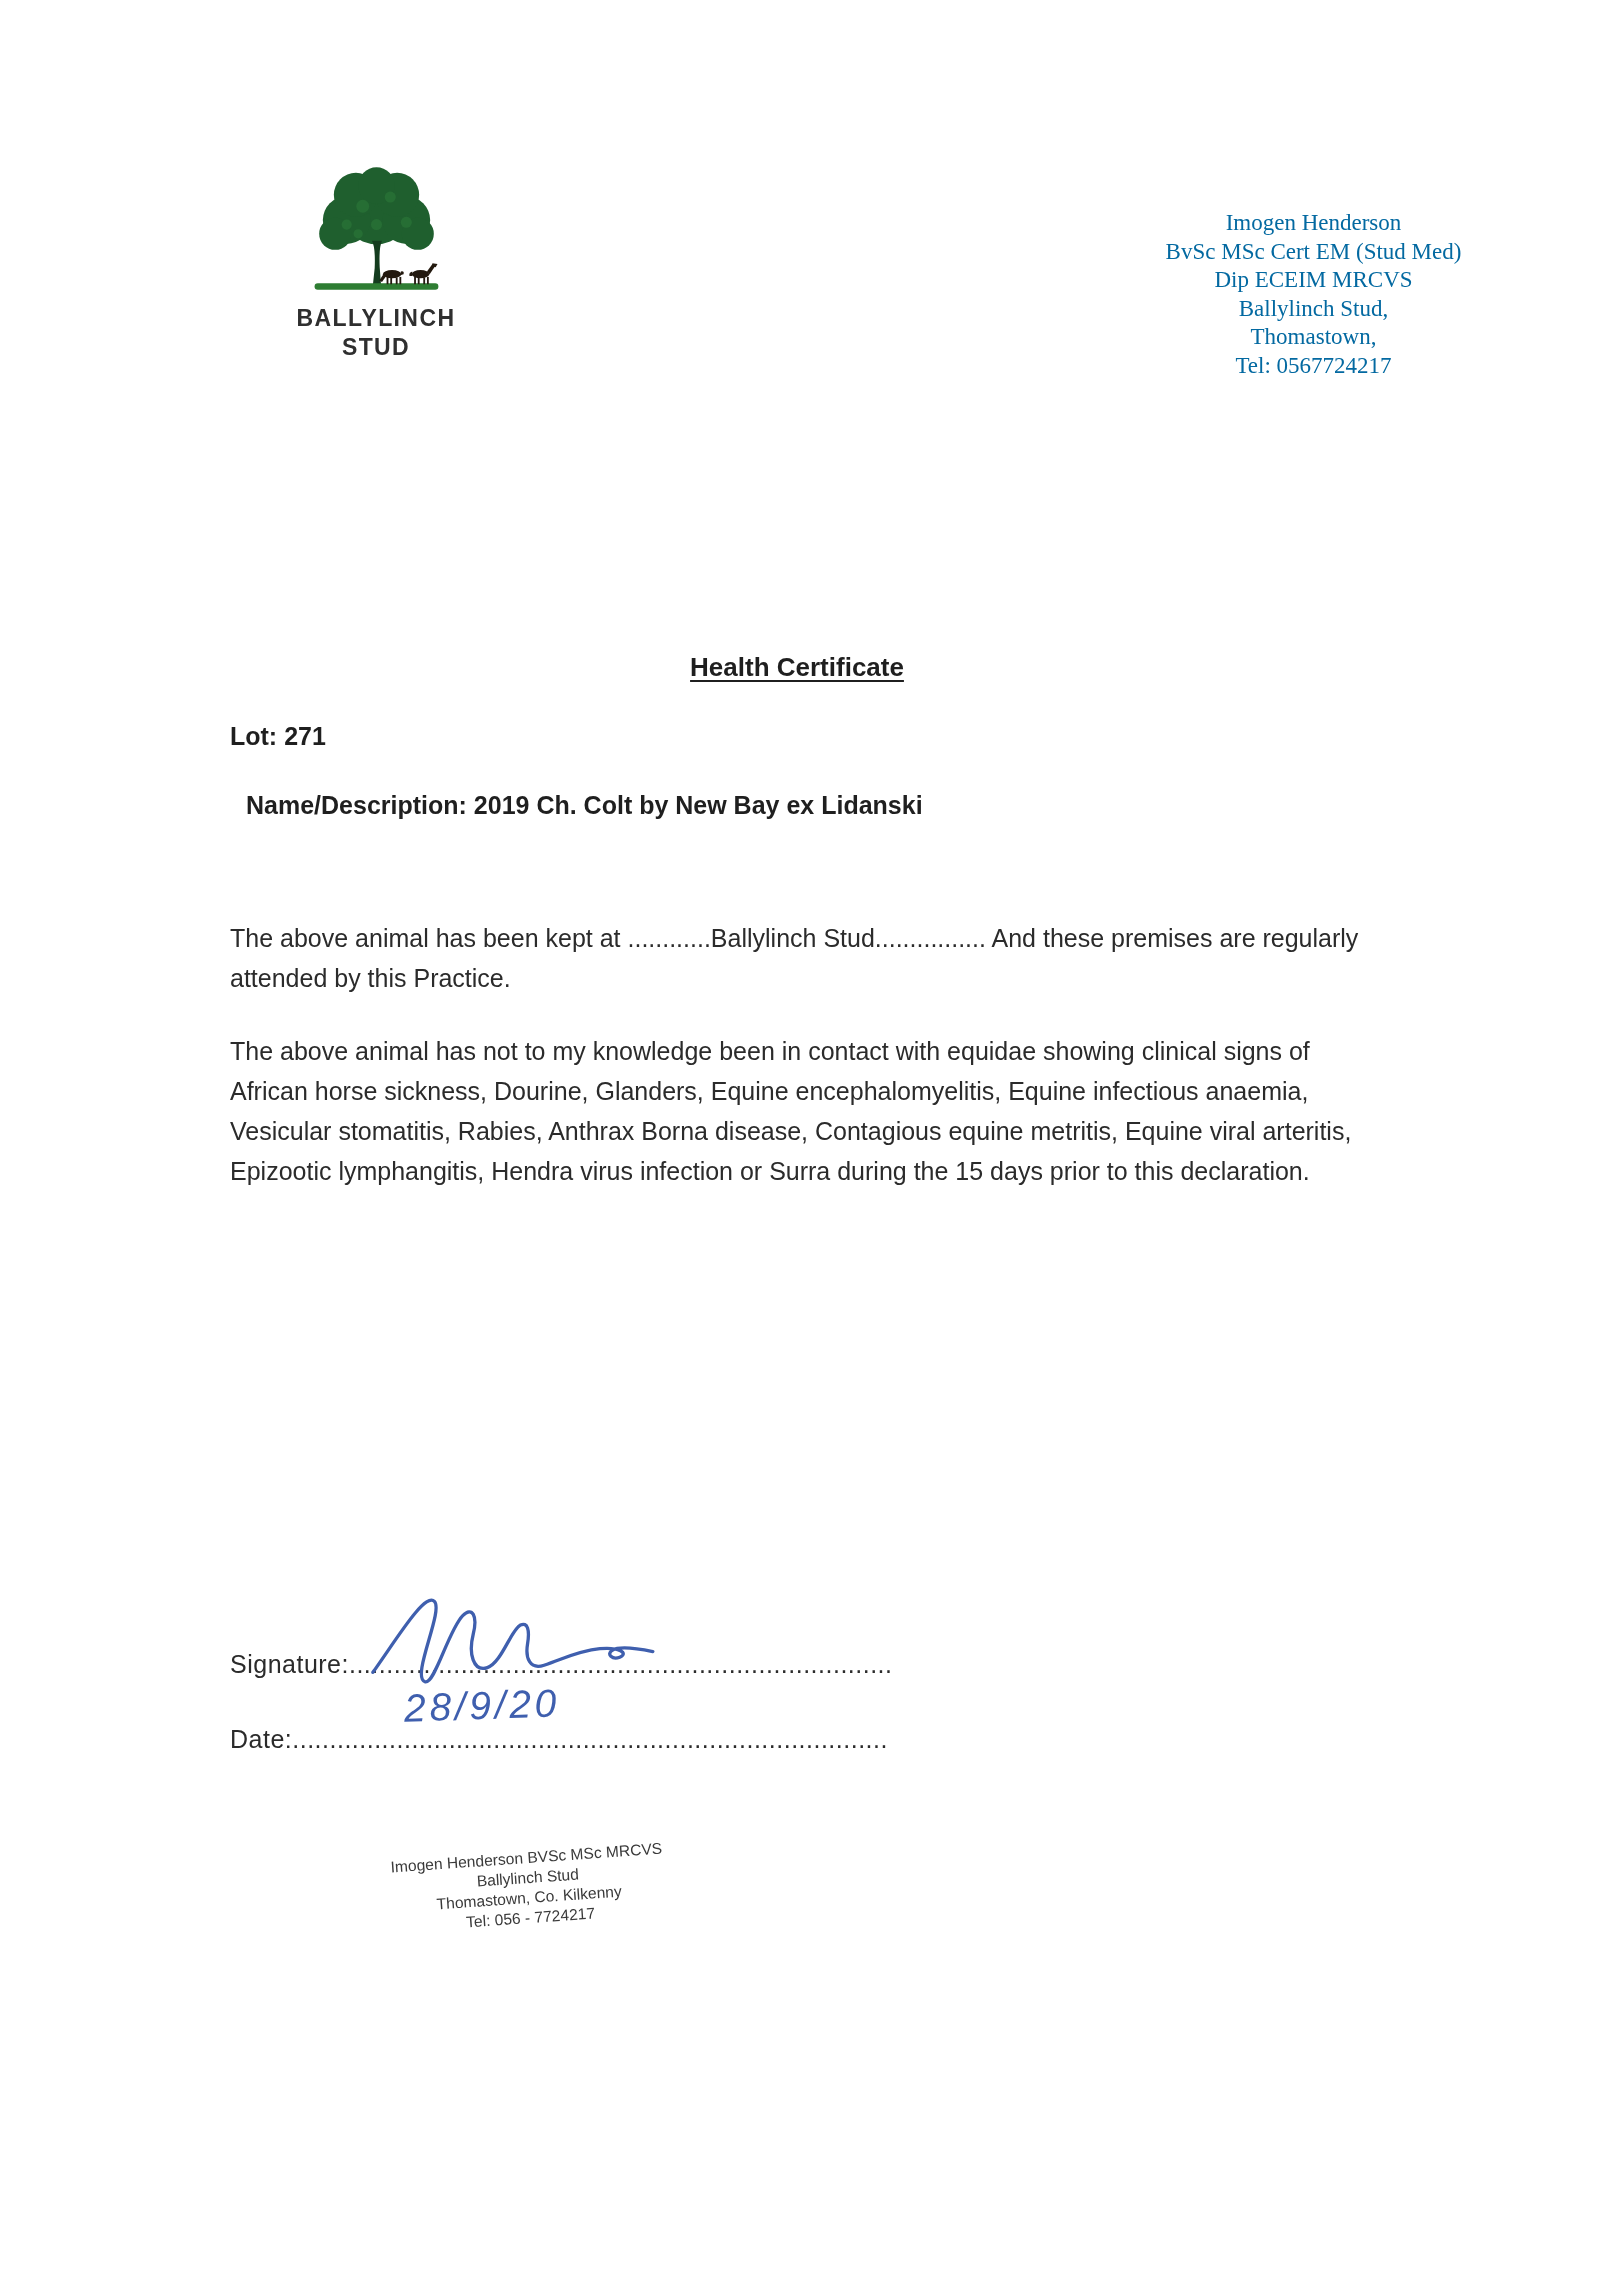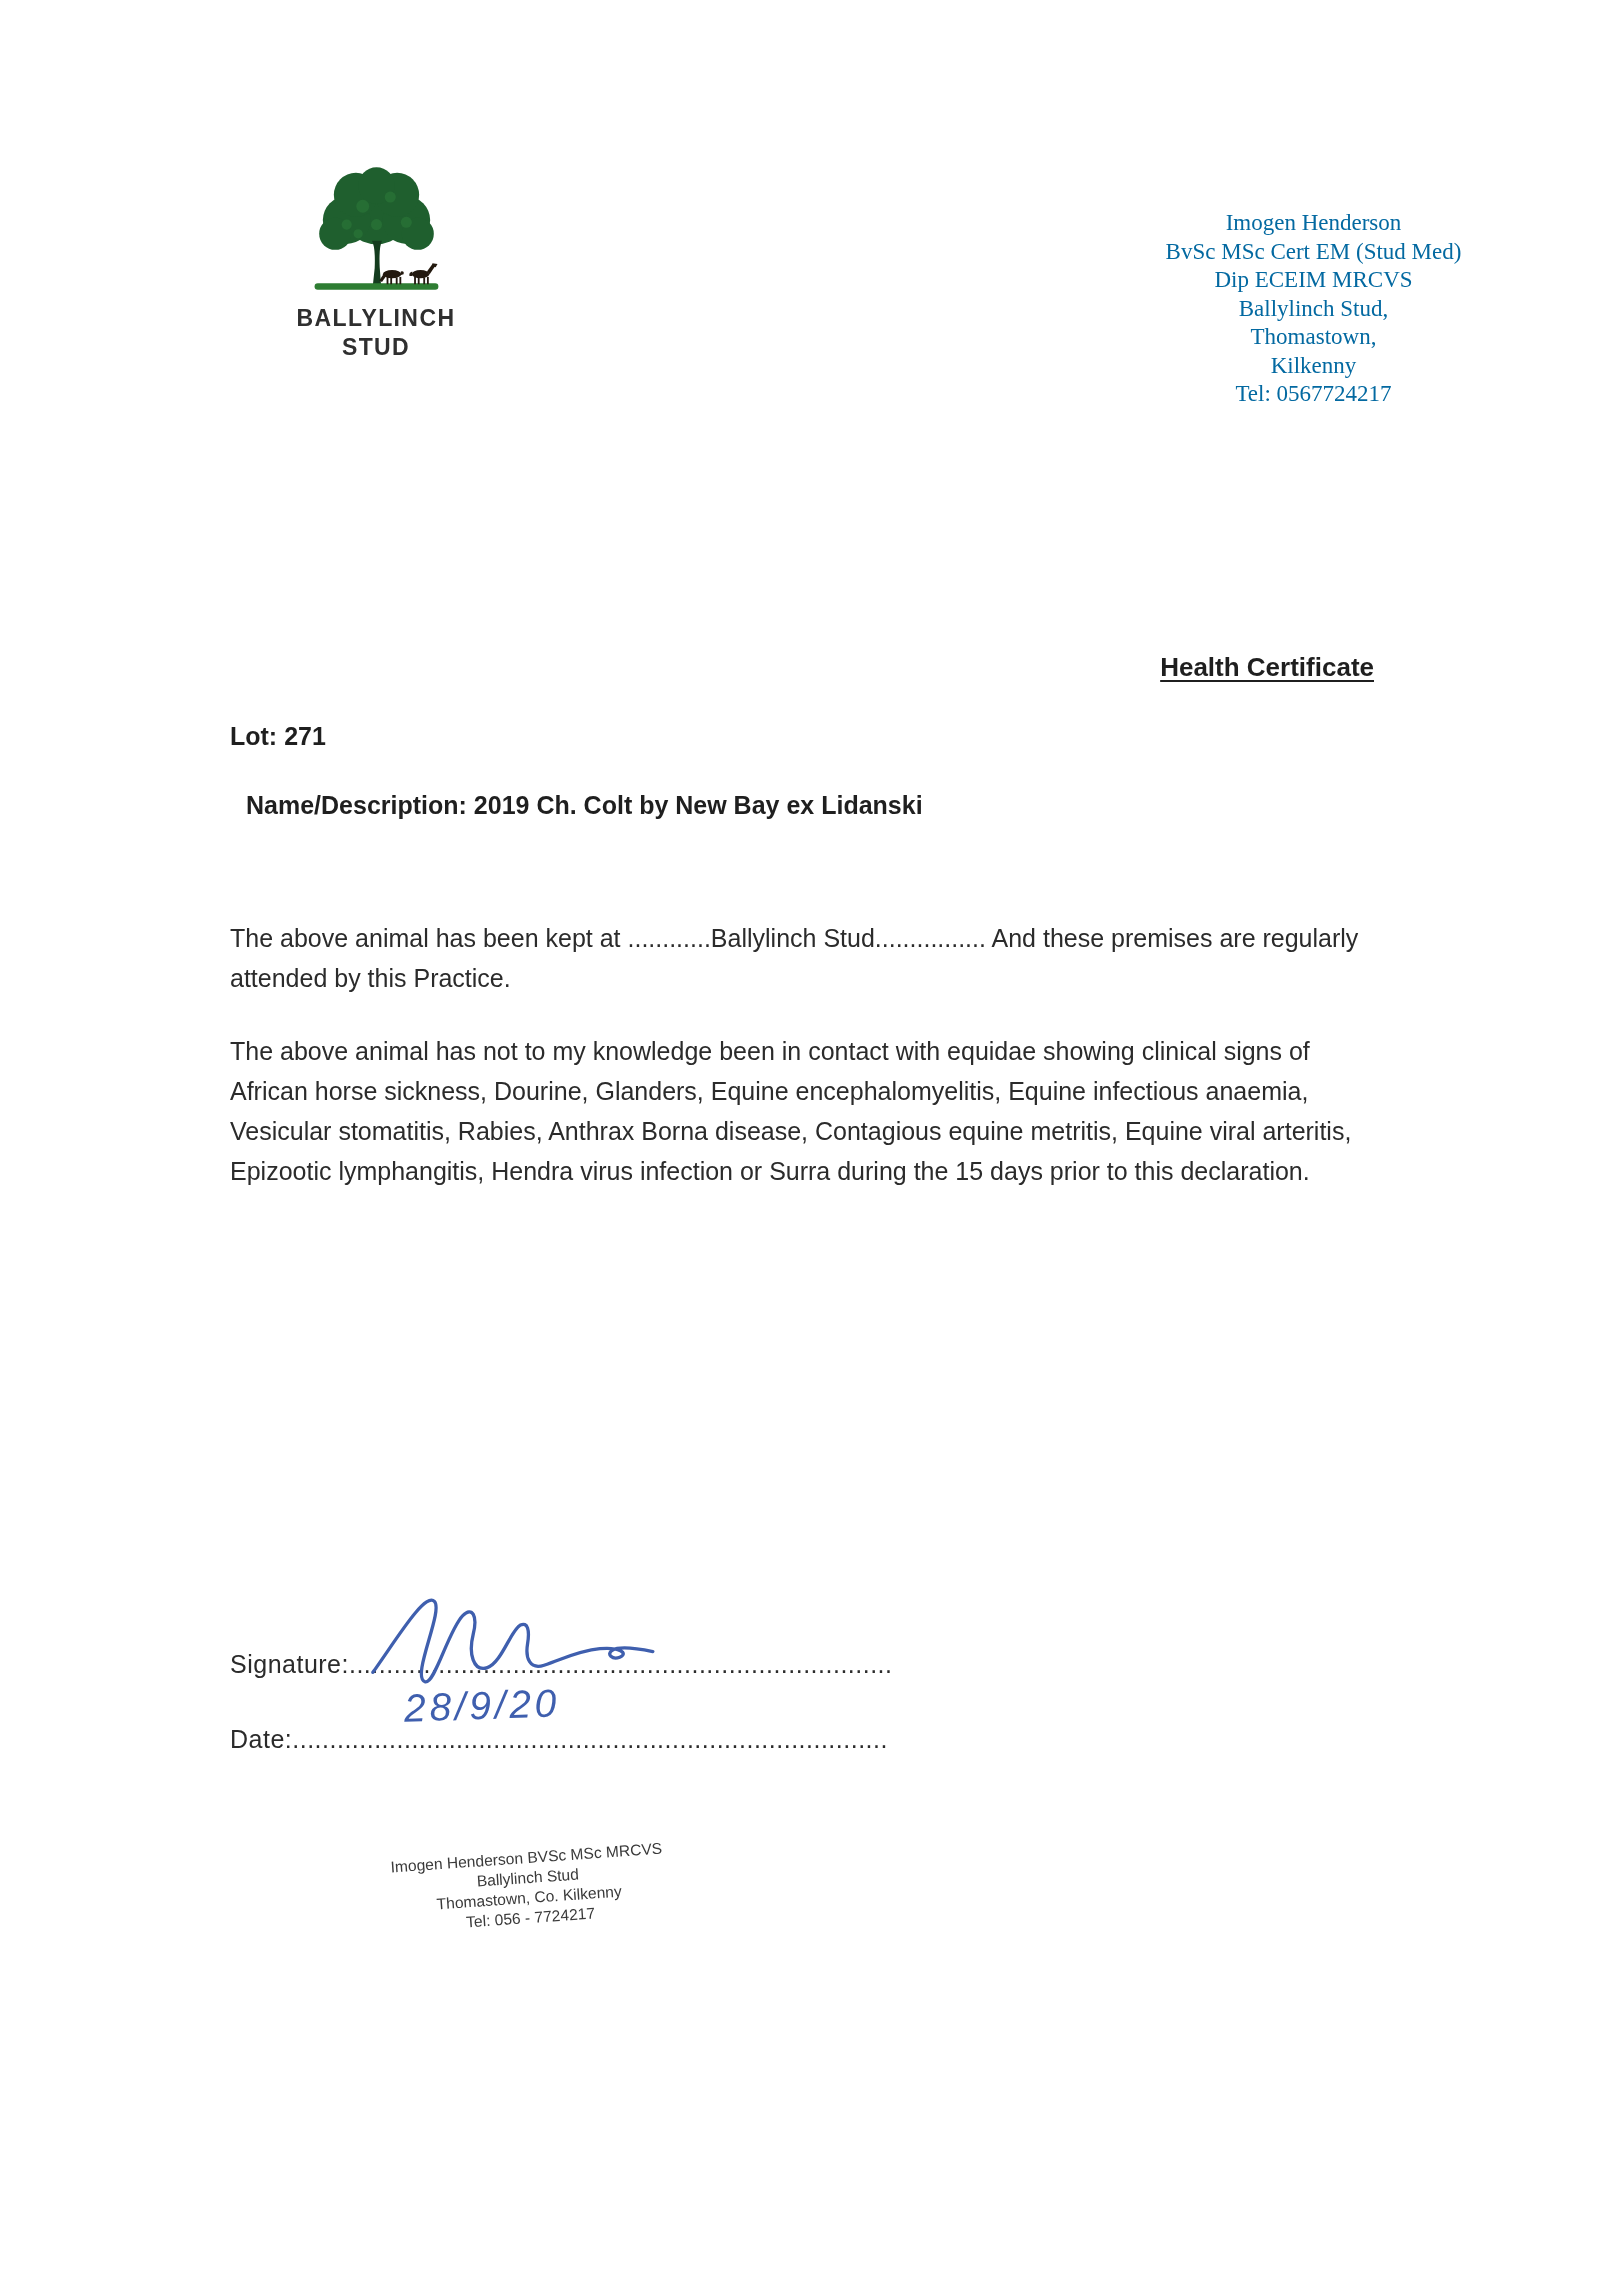--- a/index.html
+++ b/index.html
@@ -41,24 +41,24 @@
     width: 533px;
     text-align: center;
     font-family: "Liberation Serif", serif;
     font-size: 23px;
     line-height: 28.5px;
     color: #0369a1;
   }
   
   .doc-title {
     position: absolute;
-    left: 240px;
+    left: 230px;
     top: 652px;
     width: 1134px;
-    text-align: right;
+    text-align: center;
     font-size: 26px;
     font-weight: 700;
     text-decoration: underline;
     text-decoration-thickness: 1.8px;
     text-underline-offset: 3.7px;
     color: #1f1f1f;
   }
   .lot-line {
     position: absolute;
     left: 230px;
@@ -186,21 +186,20 @@
     <div class="logo-name">BALLYLINCH</div>
     <div class="logo-sub">STUD</div>
   </div>
 
   <div class="letterhead">
     <div>Imogen Henderson</div>
     <div>BvSc MSc Cert EM (Stud Med)</div>
     <div>Dip ECEIM MRCVS</div>
     <div>Ballylinch Stud,</div>
     <div>Thomastown,</div>
-    <div>Kilkenny</div>
     <div>Tel: 0567724217</div>
   </div>
 
   <div class="doc-title">Health Certificate</div>
   <div class="lot-line">Lot: 271</div>
   <div class="name-line">Name/Description: 2019 Ch. Colt by New Bay ex Lidanski</div>
 
   <div class="paragraphs">
     <p>The above animal has been kept at ............Ballylinch Stud................ And these premises are regularly attended by this Practice.</p>
     <p>The above animal has not to my knowledge been in contact with equidae showing clinical signs of African horse sickness, Dourine, Glanders, Equine encephalomyelitis, Equine infectious anaemia, Vesicular stomatitis, Rabies, Anthrax Borna disease, Contagious equine metritis, Equine viral arteritis, Epizootic lymphangitis, Hendra virus infection or Surra during the 15 days prior to this declaration.</p>

